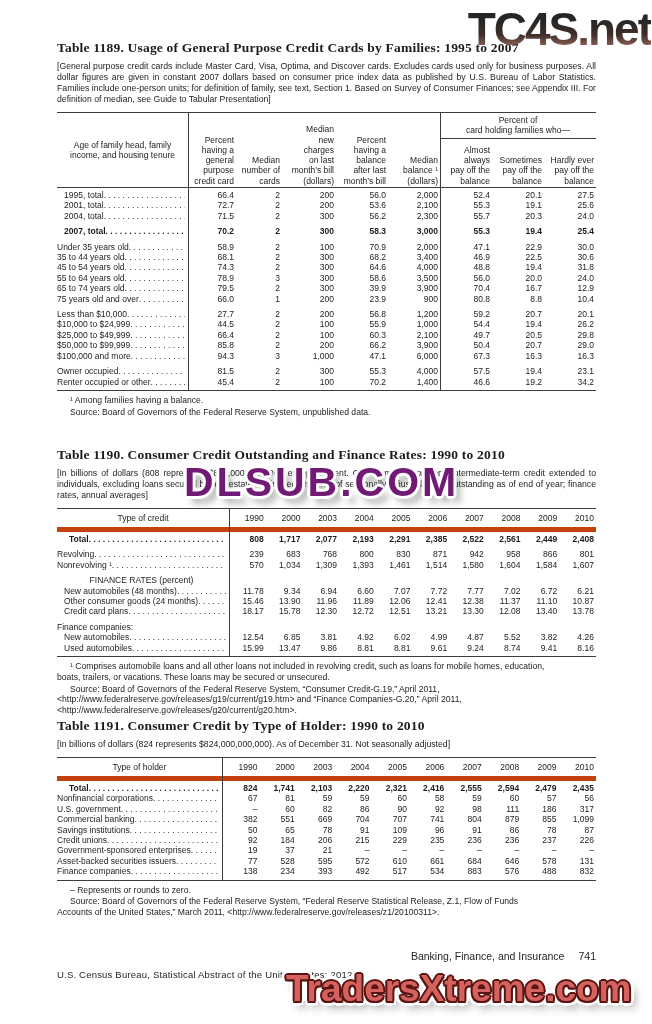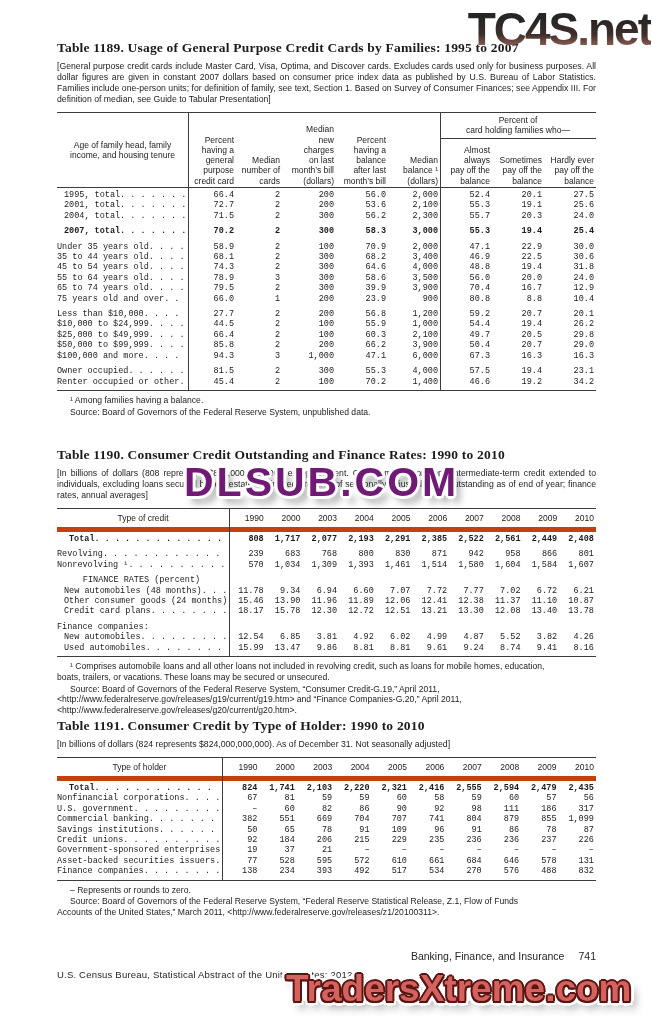--- a/index.html
+++ b/index.html
@@ -16,21 +16,21 @@
   #t1189 .thead{display:flex;height:74px;border-bottom:1px solid #3c3c3c;font-size:8.5px;line-height:10.3px;}
   .hc{display:flex;align-items:flex-end;justify-content:flex-end;text-align:right;
       white-space:pre-line;box-sizing:border-box;padding:1px 2px 1px 0;}
   .hstub{align-items:center;justify-content:center;text-align:center;padding-right:0;}
   .hgroup{display:flex;flex-direction:column;box-sizing:border-box;}
   .hgroup-top{text-align:center;white-space:pre-line;padding:2px 0;border-bottom:1px solid #3c3c3c;}
   .hgroup-cols{flex:1;display:flex;}
 
   
   .tbody{padding:2px 0 3px;}
-  .trow{display:flex;font-size:8.5px;line-height:10.4px;font-family:Liberation Mono, monospace;}
+  .trow{display:flex;font-size:8.5px;line-height:10.4px;}
   .trow.gap{margin-top:5px;}
   .trow.bold{font-weight:bold;}
   .cell-label{display:flex;overflow:hidden;box-sizing:border-box;padding-right:3px;}
   .lbl{white-space:nowrap;}
   .dots{flex:1;overflow:hidden;white-space:nowrap;}
   .dots::before{content:" . . . . . . . . . . . . . . . . . . . . . . . . . . . . . . . . . . . . . . . . . . . . . . . .";}
   .nodots .dots::before{content:"";}
   .num{text-align:right;box-sizing:border-box;padding-right:2px;}
   .ind1 .lbl{padding-left:7px;}
   .ind2 .lbl{padding-left:12px;}
@@ -780,21 +780,21 @@
             <div class="cell-label c1">
               <span class="lbl">Finance companies</span>
               <span class="dots"></span>
             </div>
             <div class="num cy">138</div>
             <div class="num cy">234</div>
             <div class="num cy">393</div>
             <div class="num cy">492</div>
             <div class="num cy">517</div>
             <div class="num cy">534</div>
-            <div class="num cy">270</div>
+            <div class="num cy">883</div>
             <div class="num cy">576</div>
             <div class="num cy">488</div>
             <div class="num cy">832</div>
           </div>
         </div>
     </div>
 
     <div class="fnote">– Represents or rounds to zero.</div>
     <div class="fnote tight">Source: Board of Governors of the Federal Reserve System, “Federal Reserve Statistical Release, Z.1, Flow of Funds
 Accounts of the United States,” March 2011, &lt;http://www.federalreserve.gov/releases/z1/20100311&gt;.</div>

